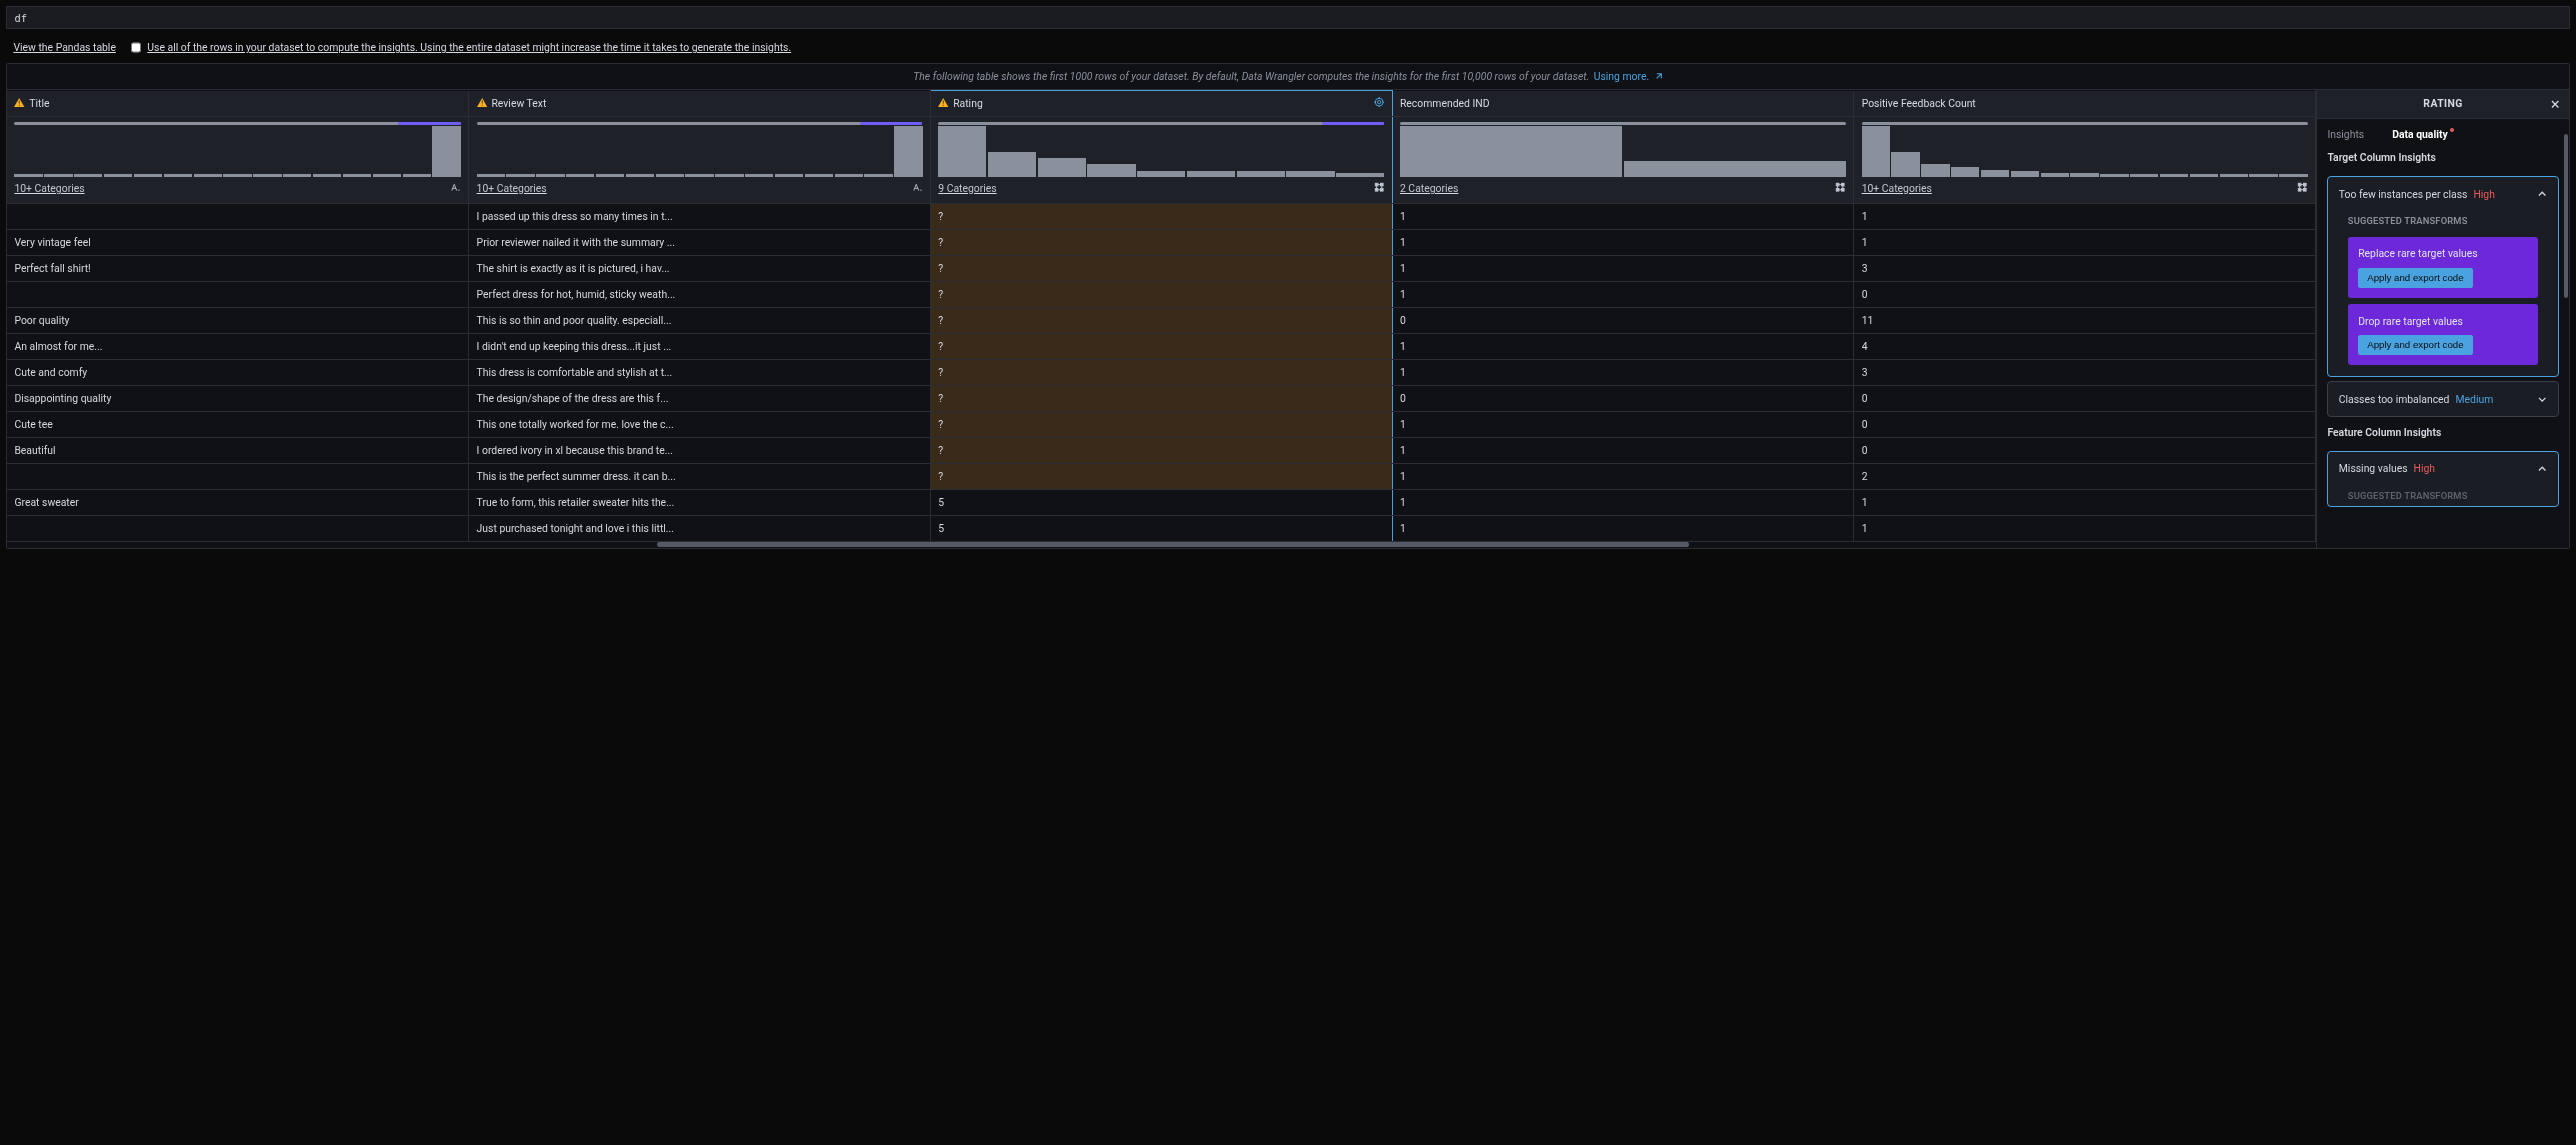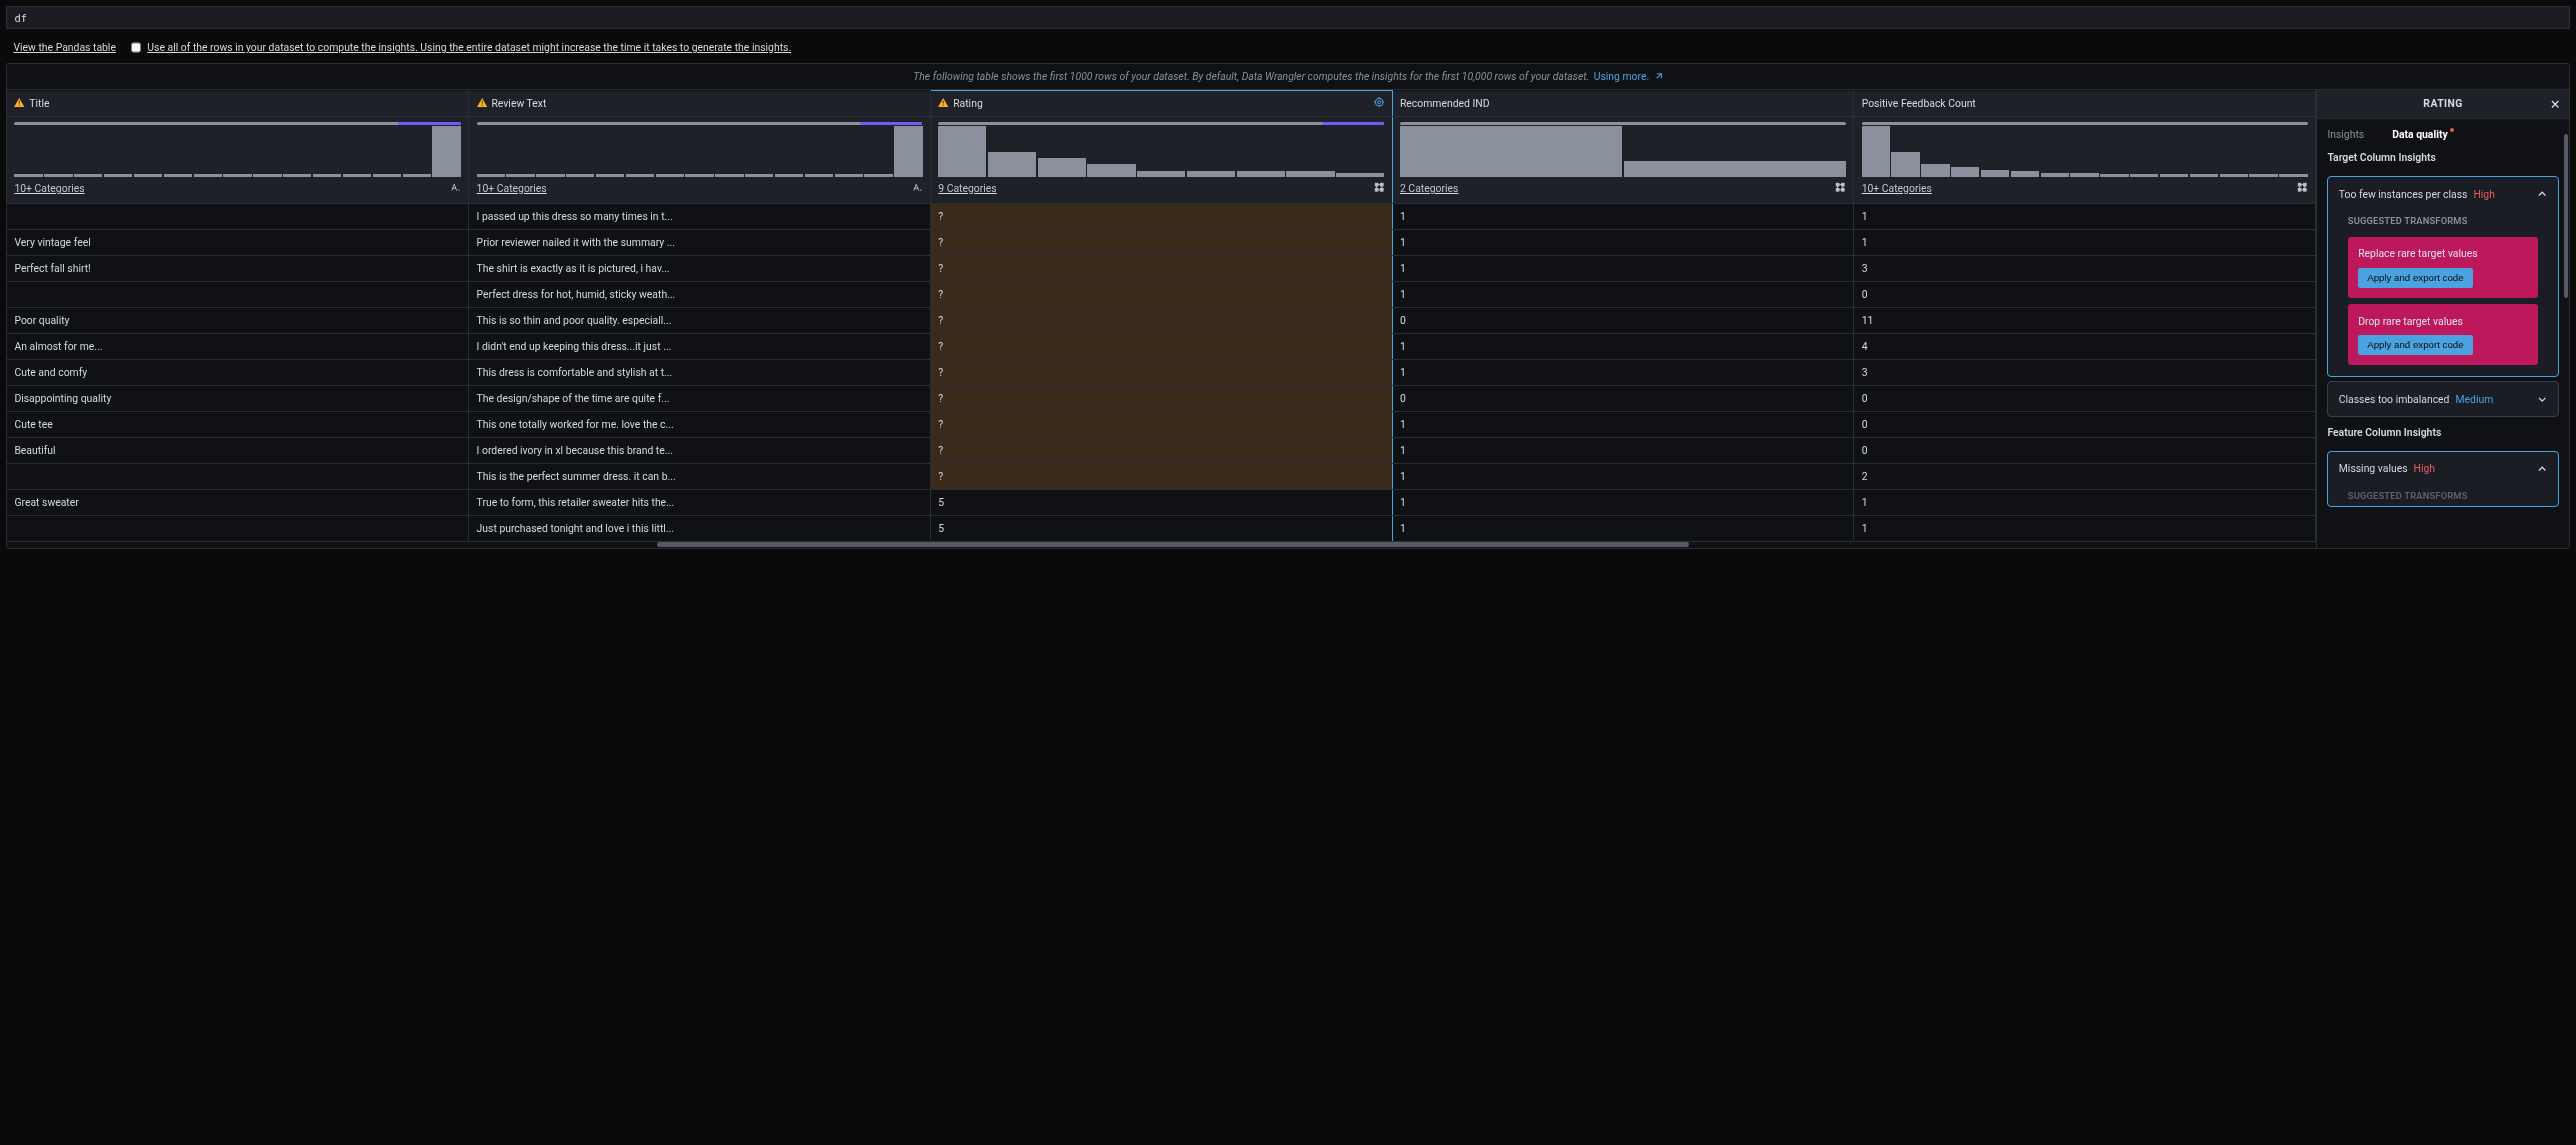--- a/index.html
+++ b/index.html
@@ -136,21 +136,21 @@
   .chev { margin-left: auto; width: 10.4px; height: 10.4px; stroke: #d5d9e0; fill: none; }
   .suggested-hdr {
     padding: 4.5px 19.4px;
     color: #8a909c;
     font-size: 9.3px;
     font-weight: 600;
     letter-spacing: 0.2px;
   }
   .transform-card {
     margin: 6px 19.4px;
-    background: #be185d;
+    background: #6d28d9;
     border-radius: 3px;
     padding: 10.4px;
   }
   .transform-name { color: #e0e4ec; margin-bottom: 7.4px; }
   .apply-btn {
     display: inline-block;
     background: #4aa3e0;
     color: #0a0a0a;
     border: none;
     border-radius: 2.2px;
@@ -416,21 +416,21 @@
               </tr>
               <tr>
                 <td>Cute and comfy</td>
                 <td>This dress is comfortable and stylish at t...</td>
                 <td class="rating-cell rating-col-border">?</td>
                 <td>1</td>
                 <td>3</td>
               </tr>
               <tr>
                 <td>Disappointing quality</td>
-                <td>The design/shape of the time are quite f...</td>
+                <td>The design/shape of the dress are this f...</td>
                 <td class="rating-cell rating-col-border">?</td>
                 <td>0</td>
                 <td>0</td>
               </tr>
               <tr>
                 <td>Cute tee</td>
                 <td>This one totally worked for me. love the c...</td>
                 <td class="rating-cell rating-col-border">?</td>
                 <td>1</td>
                 <td>0</td>

